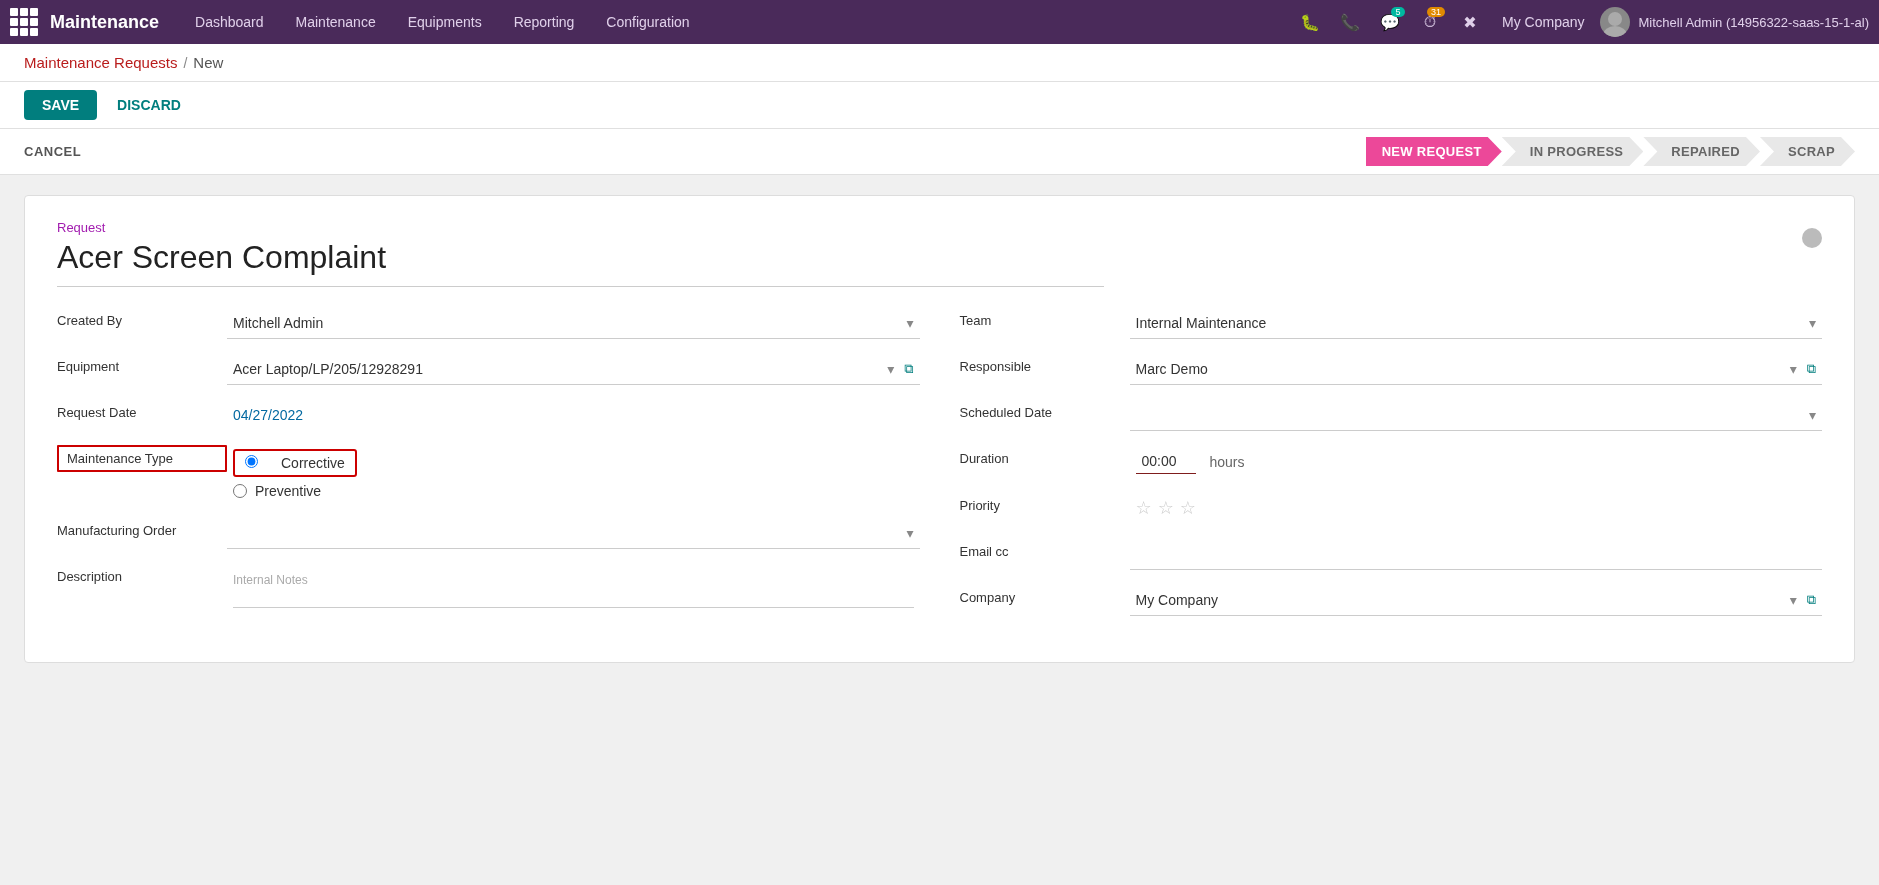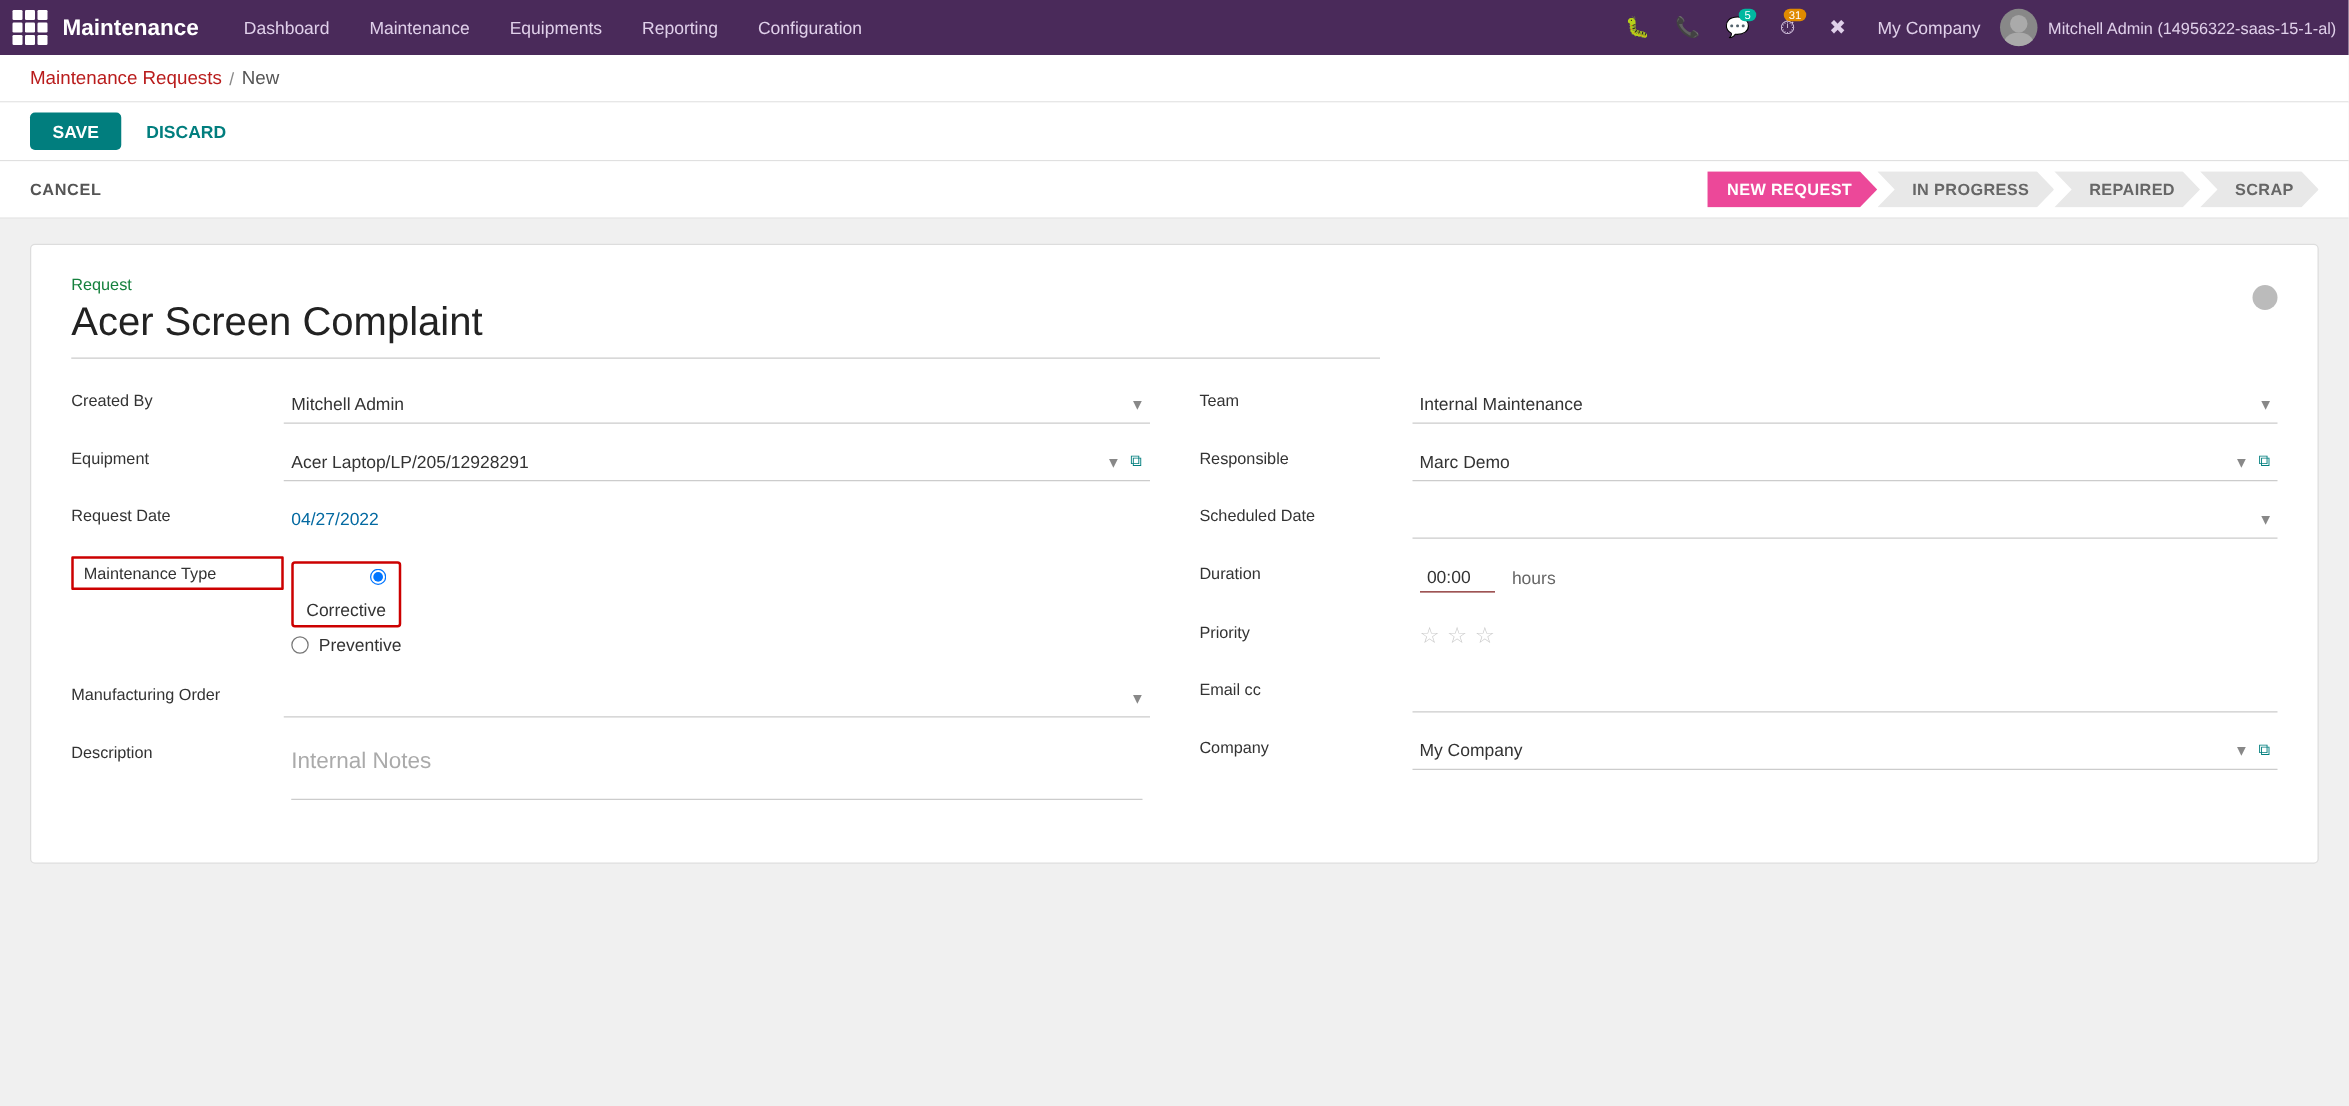--- a/index.html
+++ b/index.html
@@ -164,21 +164,21 @@
       min-height: calc(100vh - 160px);
     }
     .form-card {
       background: #fff;
       border: 1px solid #ddd;
       border-radius: 4px;
       padding: 24px 32px 32px;
     }
 
     
-    .form-label-small { font-size: 13px; color: #15803d; margin-bottom: 4px; }
+    .form-label-small { font-size: 13px; color: #a21caf; margin-bottom: 4px; }
     .form-title {
       font-size: 32px;
       font-weight: 400;
       color: #222;
       border-bottom: 1px solid #ccc;
       padding-bottom: 10px;
       margin-bottom: 20px;
       width: 60%;
     }
     .circle-indicator {
@@ -260,21 +260,21 @@
     .field-value.empty-select {
       border-bottom: 1px solid #ccc;
     }
 
     
     .description-area {
       margin-top: 10px;
     }
     .description-placeholder {
       color: #aaa;
-      font-size: 18px;
+      font-size: 12px;
       border-bottom: 1px solid #ccc;
       padding: 6px 0;
     }
   </style>
 </head>
 <body>
 
 <nav class="topnav">
   <div class="app-icon">
     <span></span>
@@ -381,21 +381,21 @@
         <div class="field-row">
           <div class="field-label">Request Date</div>
           <div class="field-value date-style no-border">
             <span>04/27/2022</span>
           </div>
         </div>
 
         <div class="field-row">
           <div class="field-label highlighted">Maintenance Type</div>
           <div class="field-value no-border" style="flex-direction:column; align-items:flex-start; gap:6px;">
-            <div style="border:2px solid #c00; border-radius:3px; padding:4px 10px; display:flex; align-items:flex-end; gap:12px;flex-direction:column;">
+            <div style="border:2px solid #c00; border-radius:3px; padding:4px 10px; display:flex; align-items:flex-start; gap:23px;">
               <input type="radio" name="maintenance_type" checked="" style="">
               <span>Corrective</span>
             </div>
             <div class="radio-option">
               <input type="radio" name="maintenance_type" style="">
               <span>Preventive</span>
             </div>
           </div>
         </div>
 

